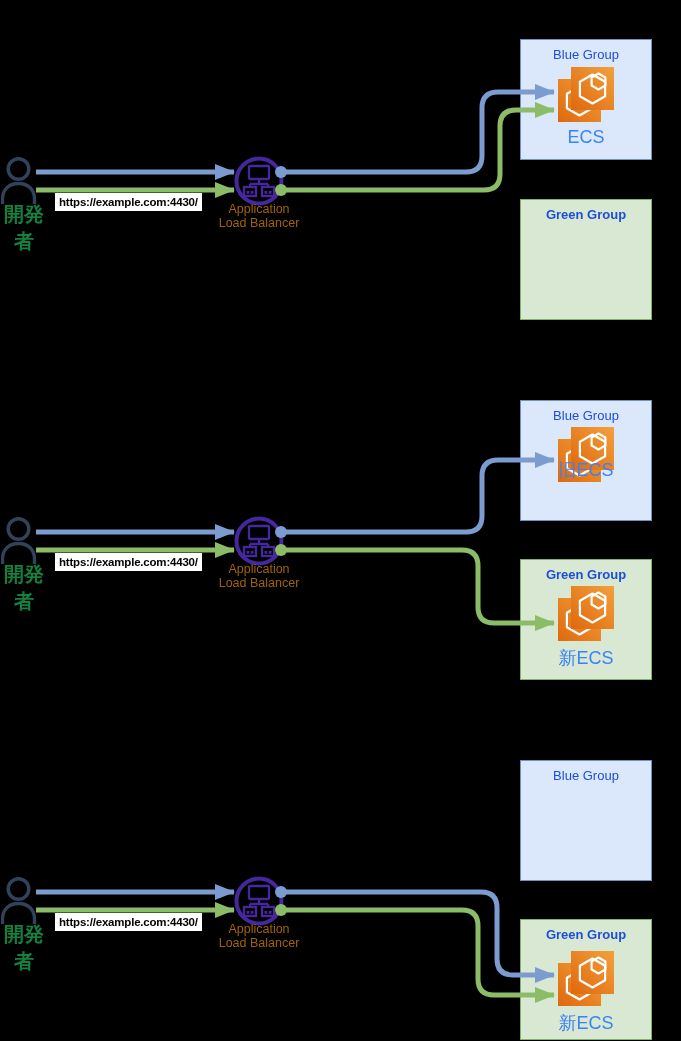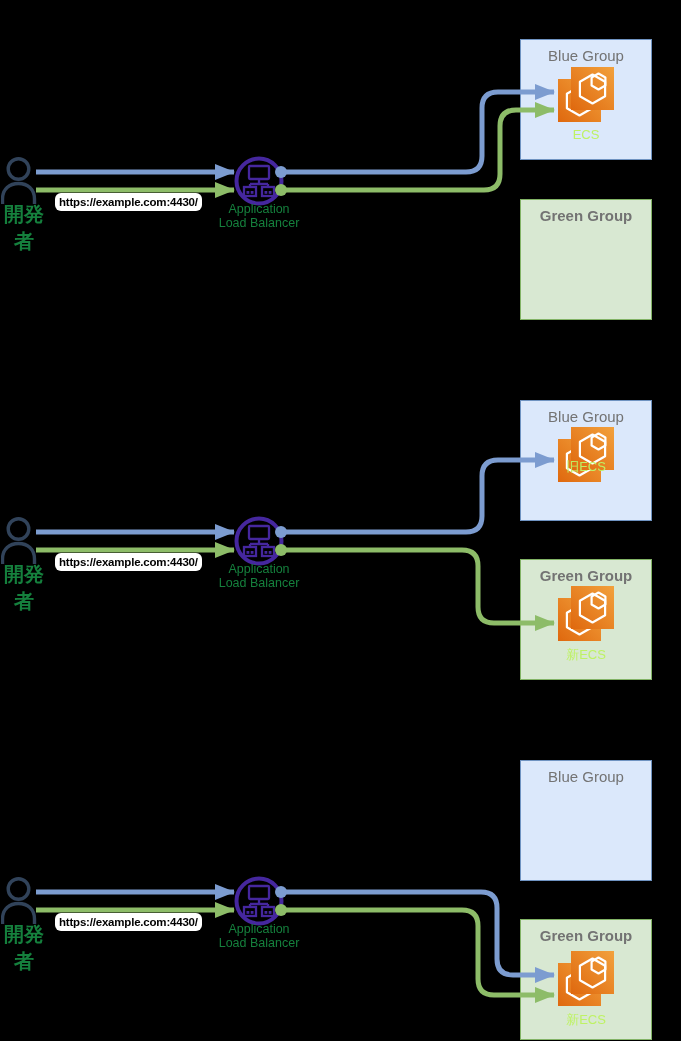--- a/index.html
+++ b/index.html
@@ -3,53 +3,53 @@
 <meta charset="utf-8">
 <style>
   html,body{margin:0;padding:0;background:#000;}
   .canvas{position:relative;width:681px;height:1041px;background:#000;overflow:hidden;
           font-family:"Liberation Sans",sans-serif;}
 
   
   .group{position:absolute;width:132px;height:121px;box-sizing:border-box;border:1.5px solid;z-index:1;}
   .group.blue{background:#DBE8FB;border-color:#6F93C1;}
   .group.green{background:#D8E8D2;border-color:#82B366;font-weight:bold;}
-  .group-title{margin-top:7px;text-align:center;font-size:15px;color:#737373;}
+  .group-title{margin-top:7px;text-align:center;font-size:13px;color:#1d4ed8;}
 
   
   .wires{position:absolute;left:0;top:0;z-index:2;pointer-events:none;}
   .wire{fill:none;stroke-width:5;}
   .wire.blue{stroke:#7C9CD0;}
   .wire.green{stroke:#8DBC68;}
 
   
   .ecs-icon{position:absolute;width:56px;height:55px;z-index:3;}
   .ecs-sq{position:absolute;width:43px;height:43px;
           background:linear-gradient(45deg,#DF680E 0%,#F2A13C 100%);}
   .ecs-sq.bl{left:0;top:12px;z-index:1;}
   .ecs-sq.tr{left:13px;top:0;z-index:2;}
   .ecs-sq svg{display:block;}
 
   .ecs-label{position:absolute;left:520px;width:132px;text-align:center;
-             font-size:13px;color:#bef264;z-index:3;}
+             font-size:18px;color:#3b82f6;z-index:3;}
 
   
   .person{position:absolute;z-index:3;}
   .actor-label{position:absolute;left:0;width:48px;text-align:center;
                font-size:20px;font-weight:600;color:#15803d;z-index:3;}
 
   
   .alb{position:absolute;z-index:3;}
   .alb-label{position:absolute;left:199px;width:120px;text-align:center;
-             font-size:12.5px;line-height:14px;color:#15803d;z-index:3;}
+             font-size:12.5px;line-height:14px;color:#a16207;z-index:3;}
 
   
   .url-label{position:absolute;left:55px;background:#FFFFFF;color:#000;
              font-size:11.5px;font-weight:bold;letter-spacing:-0.2px;
-             padding:3px 4px;z-index:4;white-space:nowrap;border-radius:6px;}
+             padding:3px 4px;z-index:4;white-space:nowrap;}
 </style>
 </head>
 <body>
 
 <div class="canvas">
 
   <div class="group blue" style="left:520px;top:39px;">
     <div class="group-title">Blue Group</div>
   </div>
   <div class="group green" style="left:520px;top:199px;">

